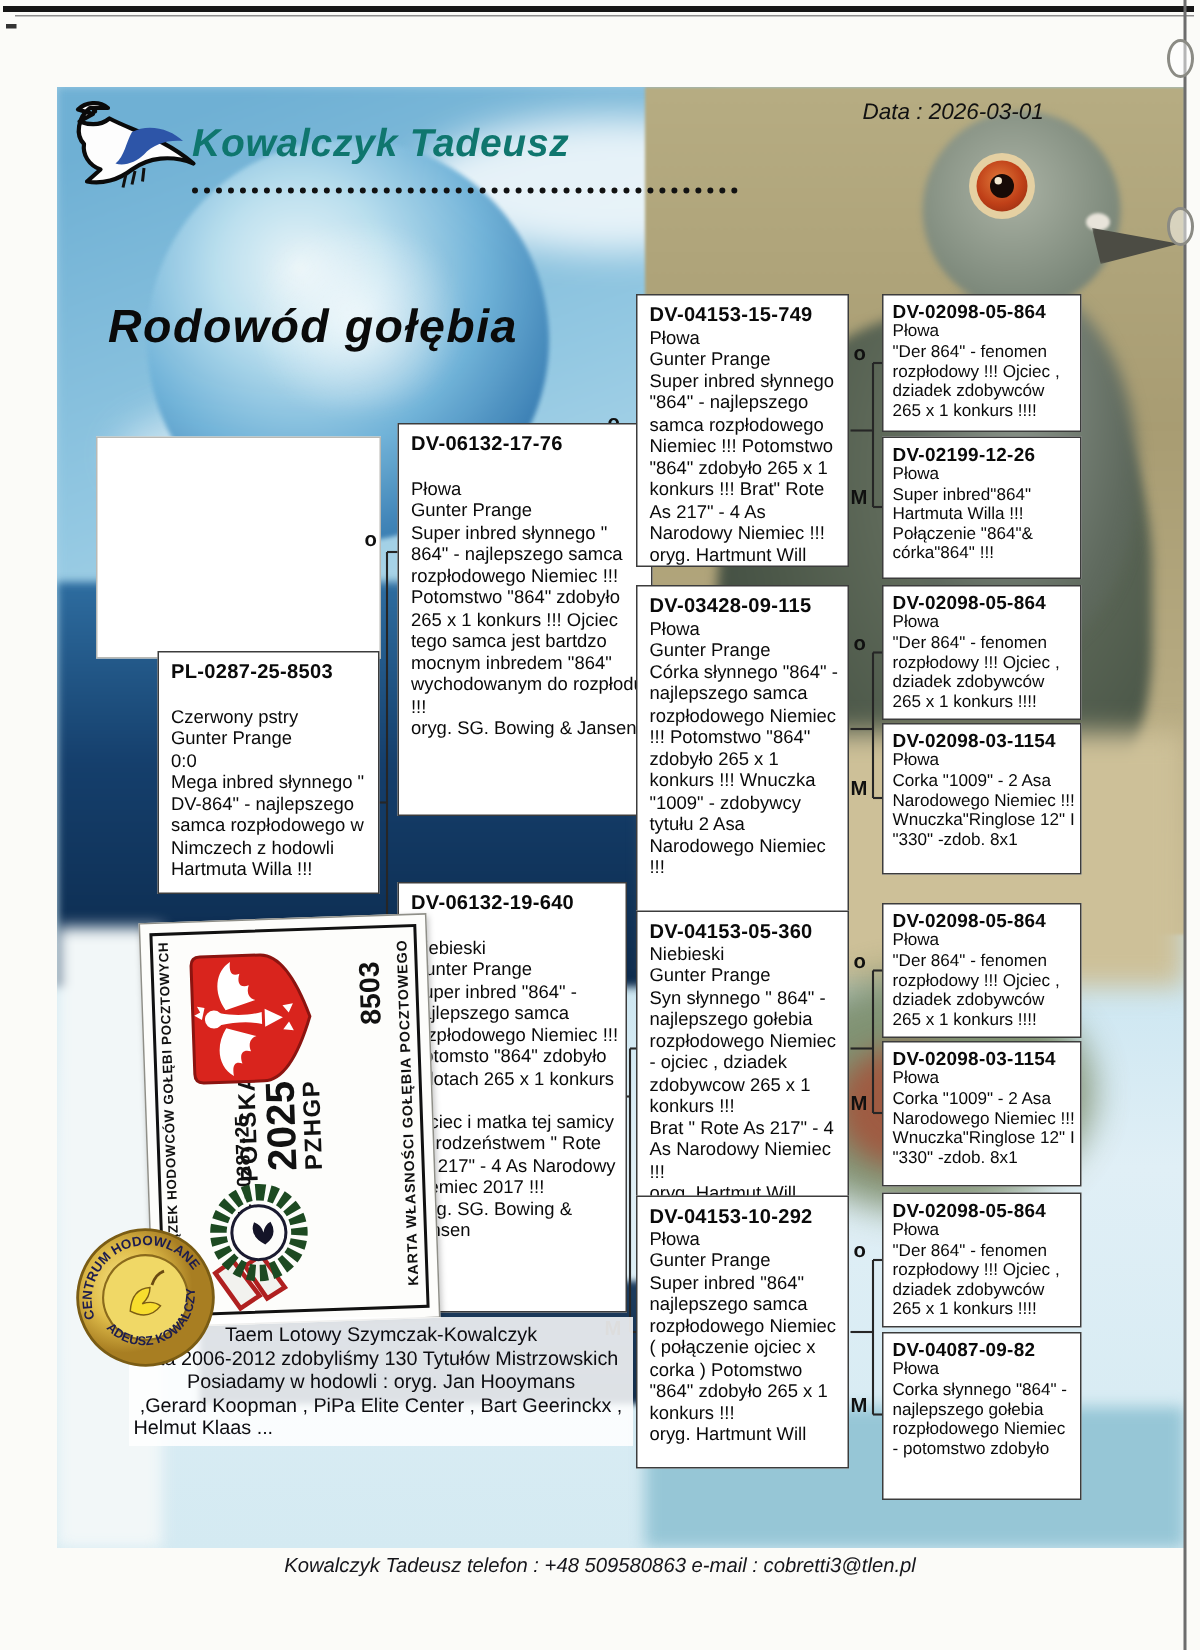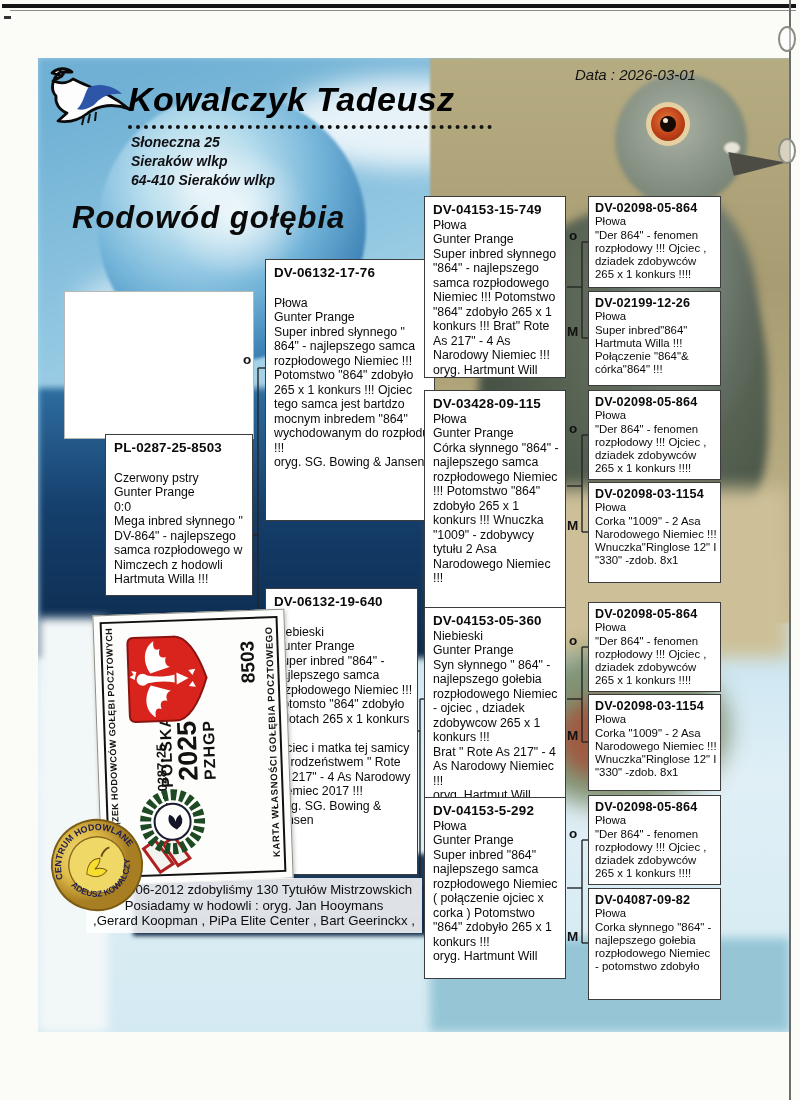--- a/index.html
+++ b/index.html
@@ -45,22 +45,22 @@
   .cere{left:686px;top:84px;width:16px;height:12px;border-radius:50%;background:#e8e4da;filter:blur(1px);}
   .tan-fore{left:400px;top:430px;width:352px;height:170px;background:#cdc098;filter:blur(9px);}
   .foliage{left:470px;top:590px;width:220px;height:160px;border-radius:50%;background:#6d7d54;filter:blur(12px);opacity:.8;}
   .flower{left:520px;top:640px;width:90px;height:80px;border-radius:50%;background:#a4523a;filter:blur(9px);opacity:.85;}
   .navy-band{left:95px;top:796px;width:345px;height:82px;background:linear-gradient(180deg,#1d3d60,#122c49);filter:blur(2px);}
   .teal-band{left:392px;top:880px;width:360px;height:94px;background:#96c6d6;filter:blur(5px);}
 
   
   .date{position:absolute;left:575px;top:66px;font-size:15px;font-style:italic;color:#111;z-index:5;}
   .dove-logo{position:absolute;left:48px;top:60px;z-index:5;}
-  .brand{position:absolute;left:128px;top:80px;font-size:34px;font-weight:bold;font-style:italic;
-         letter-spacing:.5px;color:#000000;z-index:5;}
+  .brand{position:absolute;left:128px;top:80px;font-size:26px;font-weight:bold;font-style:italic;
+         letter-spacing:.5px;color:#0f766e;z-index:5;}
   .brand-rule{position:absolute;left:128px;top:125px;width:364px;border-top:4px dotted #121212;z-index:5;}
   .address{position:absolute;left:131px;top:133px;font-size:14px;font-style:italic;font-weight:bold;
            color:#101014;line-height:19px;z-index:5;}
   .doc-title{position:absolute;left:72px;top:200px;font-size:31px;font-weight:bold;font-style:italic;
              letter-spacing:1px;color:#0a0a0a;z-index:5;}
 
   
   .pbox{position:absolute;background:#fff;border:1px solid #3c3c3c;padding:5px 4px 4px 8px;
         font-size:12.3px;line-height:1.18;color:#0a0a0a;z-index:3;overflow:hidden;}
   .pbox .ring{font-weight:bold;font-size:13.4px;letter-spacing:.2px;}
@@ -142,25 +142,20 @@
   <div class="dove-logo" data-interactable="false">
     <svg width="96" height="80" viewBox="0 0 96 80">
       <path d="M24 12 C18 7 9 8 4 13 l10 3 -9 5 c8 3 15 2 20 -2 c15 8 36 13 56 30 c-15 -6 -30 -4 -41 4 c-9 7 -20 10 -30 8 l9 -8 c-8 -3 -12 -10 -11 -17 c-6 -6 -4 -18 4 -24 z" fill="#fdfdfd" stroke="#0a0a0a" stroke-width="2.8" stroke-linejoin="round"></path>
       <path d="M40 28 c11 -6 26 -2 34 6 c-10 -1 -20 2 -26 9 c-5 5 -13 8 -19 6 c6 -5 7 -14 11 -21 z" fill="#2d55a8"></path>
       <path d="M36 56 l-2 9 M42 54 l-2 9 M48 52 l-1 9" stroke="#111" stroke-width="2"></path>
       <circle cx="15" cy="14" r="1.8" fill="#0a0a0a"></circle>
     </svg>
   </div>
   <div class="brand" data-interactable="false">Kowalczyk Tadeusz</div>
   <div class="brand-rule" data-interactable="false"></div>
-  <div class="address" data-interactable="false">
-      <div data-interactable="false">Słoneczna 25</div>
-      <div data-interactable="false">Sieraków wlkp</div>
-      <div data-interactable="false">64-410 Sieraków wlkp</div>
-    </div>
   <div class="doc-title" data-interactable="false">Rodowód gołębia</div>
 
   <div class="blank-box" data-interactable="false"></div>
 
   <svg class="connectors" width="800" height="1100" data-interactable="false">
     <g stroke="#262626" stroke-width="1.4">
       <line x1="258" y1="368" x2="258" y2="731"></line>
         <line x1="258" y1="368" x2="266" y2="368"></line>
       <line x1="258" y1="731" x2="266" y2="731"></line>
         <line x1="252" y1="535" x2="258" y2="535"></line>
@@ -199,21 +194,21 @@
   <div class="cl" style="left:403px;top:878px" data-interactable="false">M</div>
   <div class="cl" style="left:569px;top:228px" data-interactable="false">o</div>
   <div class="cl" style="left:567px;top:324px" data-interactable="false">M</div>
   <div class="cl" style="left:569px;top:421px" data-interactable="false">o</div>
   <div class="cl" style="left:567px;top:518px" data-interactable="false">M</div>
   <div class="cl" style="left:569px;top:633px" data-interactable="false">o</div>
   <div class="cl" style="left:567px;top:728px" data-interactable="false">M</div>
   <div class="cl" style="left:569px;top:826px" data-interactable="false">o</div>
   <div class="cl" style="left:567px;top:929px" data-interactable="false">M</div>
 
-  <div class="pbox gap" style="left:265px;top:259px;width:170px;height:262px" data-interactable="false">
+  <div class="pbox gap" style="left:265px;top:282px;width:170px;height:262px" data-interactable="false">
     <div class="ring" data-interactable="false">DV-06132-17-76</div>
     <div class="body" data-interactable="false">
         <div data-interactable="false">Płowa</div>
         <div data-interactable="false">Gunter Prange</div>
         <div data-interactable="false">Super inbred słynnego " 864" - najlepszego samca rozpłodowego Niemiec !!! Potomstwo "864" zdobyło 265 x 1 konkurs !!!  Ojciec tego samca jest bartdzo mocnym inbredem "864" wychodowanym do rozpłodu !!!</div>
         <div data-interactable="false">oryg. SG. Bowing &amp; Jansen</div>
       </div>
   </div>
   <div class="pbox gap" style="left:105px;top:434px;width:148px;height:162px" data-interactable="false">
     <div class="ring" data-interactable="false">PL-0287-25-8503</div>
@@ -255,21 +250,21 @@
     <div class="ring" data-interactable="false">DV-04153-05-360</div>
     <div class="body" data-interactable="false">
         <div data-interactable="false">Niebieski</div>
         <div data-interactable="false">Gunter Prange</div>
         <div data-interactable="false">Syn słynnego " 864" - najlepszego gołebia rozpłodowego Niemiec - ojciec , dziadek zdobywcow 265 x 1 konkurs !!!</div>
         <div data-interactable="false">Brat " Rote As 217" - 4 As Narodowy Niemiec !!!</div>
         <div data-interactable="false">oryg. Hartmut Will</div>
       </div>
   </div>
   <div class="pbox" style="left:424px;top:797px;width:142px;height:182px" data-interactable="false">
-    <div class="ring" data-interactable="false">DV-04153-5-292</div>
+    <div class="ring" data-interactable="false">DV-04153-10-292</div>
     <div class="body" data-interactable="false">
         <div data-interactable="false">Płowa</div>
         <div data-interactable="false">Gunter Prange</div>
         <div data-interactable="false">Super inbred "864" najlepszego samca rozpłodowego Niemiec ( połączenie ojciec x corka ) Potomstwo "864" zdobyło 265 x 1 konkurs !!!</div>
         <div data-interactable="false">oryg. Hartmunt Will</div>
       </div>
   </div>
   <div class="pbox sm" style="left:588px;top:196px;width:133px;height:92px" data-interactable="false">
     <div class="ring" data-interactable="false">DV-02098-05-864</div>
     <div class="body" data-interactable="false">
@@ -381,19 +376,22 @@
       </text>
       <text font-size="9" font-weight="bold" fill="#1c1c4e" font-family="Liberation Sans, sans-serif">
         <textPath href="#tp-bot" startOffset="50%" text-anchor="middle">TADEUSZ KOWALCZYK</textPath>
       </text>
       <path d="M36 54 q8 -14 20 -9 q-3 6 -10 8 q8 1 11 7 q-12 6 -21 -6 z" fill="#f7dd2e" stroke="#7a5c14" stroke-width="1"></path>
       <path d="M58 44 q6 -6 12 -5" fill="none" stroke="#6a4a12" stroke-width="2"></path>
     </svg>
   </div>
 
   <div class="team" data-interactable="false">
+      <div data-interactable="false">Taem Lotowy Szymczak-Kowalczyk</div>
       <div data-interactable="false">lata 2006-2012  zdobyliśmy  130 Tytułów Mistrzowskich</div>
       <div data-interactable="false">Posiadamy w hodowli : oryg. Jan Hooymans</div>
       <div data-interactable="false">,Gerard Koopman , PiPa Elite Center , Bart Geerinckx ,</div>
+      <div data-interactable="false">Helmut Klaas ...</div>
     </div>
 
+  <div class="footer" data-interactable="false">Kowalczyk Tadeusz   telefon : +48 509580863   e-mail : cobretti3@tlen.pl</div>
 
 </div>
 
 </body></html>

